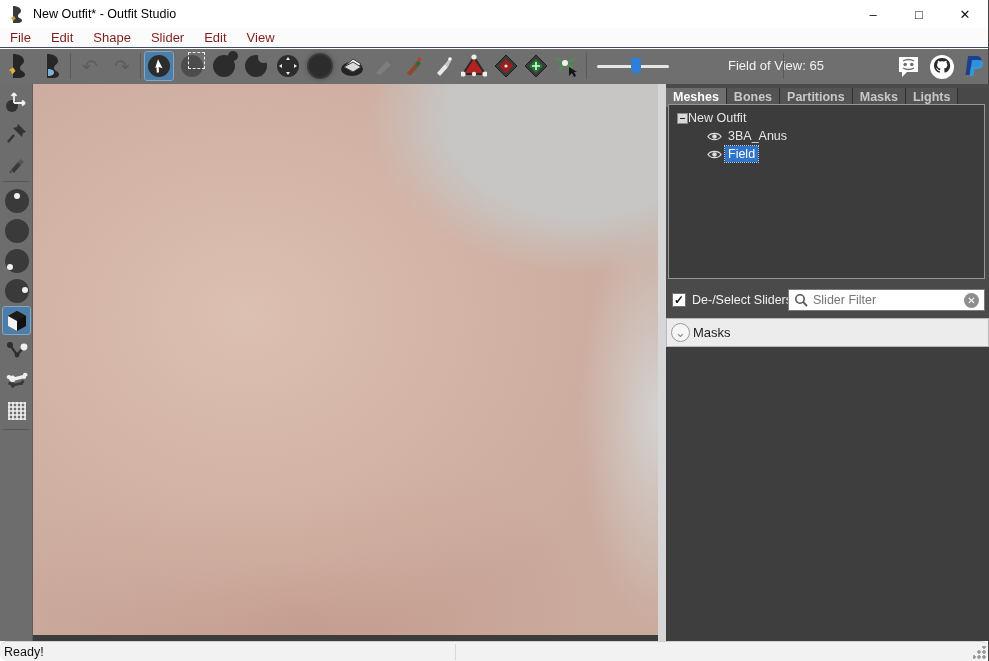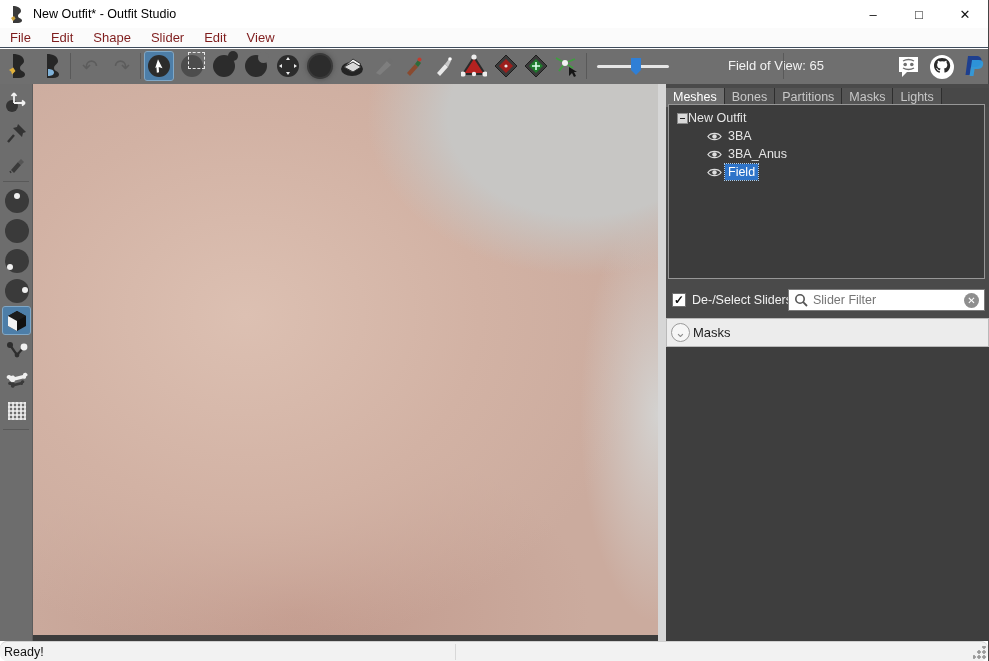--- a/index.html
+++ b/index.html
@@ -53,21 +53,21 @@
       radial-gradient(ellipse 300px 220px at 88% 6%, #c7c6c4 0%, #c7c6c4 45%, rgba(199,198,196,0) 72%),
       radial-gradient(ellipse 120px 320px at 100% 60%, #d3d2d0 0%, rgba(211,210,208,0) 65%),
       radial-gradient(ellipse 520px 430px at 34% 42%, #dcc0b2 0%, #d2b2a4 45%, rgba(210,178,164,0) 78%),
       radial-gradient(ellipse 420px 260px at 42% 96%, #c29a8d 0%, rgba(194,154,141,0) 70%);
   }
   .viewport-bottom-line { position:absolute; left:33px; top:551px; width:625px; height:6px; background:#3c3c3c; }
 
   .splitter { position:absolute; left:658px; top:0; width:8px; height:100%; background:#d6d6d6; cursor:col-resize; }
 
   .right-panel { position:absolute; left:666px; top:0; width:323px; height:100%; background:#4a4a4a; }
-  .tabbar { position:absolute; left:0; top:4px; width:100%; height:19px; display:flex; background:#484848; }
+  .tabbar { position:absolute; left:0; top:4px; width:100%; height:19px; display:flex; background:#484848;font-weight:bold; }
   .tab { padding:2px 7px 3px; font-size:12.5px; color:#c8c8c8; background:#545454; border-right:1px solid #2e2e2e; border-bottom:1px solid #2e2e2e; }
   .tab.active { background:#6e6e6e; color:#fff; border-bottom:none; }
   .tree-box { position:absolute; left:2px; top:20px; width:317px; height:175px; background:#3c3c3c; border:1px solid #979797; padding:4px 0; overflow:hidden; }
   .tree-row { display:flex; align-items:center; height:18px; font-size:12.5px; color:#e6e6e6; }
   .tree-root-toggle { width:11px; height:11px; margin-left:8px; background:#d9d9d9; border:1px solid #8a8a8a; position:relative; }
   .tree-root-toggle::after { content:""; position:absolute; left:2px; top:4px; width:5px; height:1.5px; background:#222; }
   .tree-root-label { }
   .tree-child { padding-left:38px; }
   .eye { width:15px; height:11px; margin-right:3px; flex:0 0 auto; }
   .tree-item-label { padding:1px 3px; }
@@ -367,27 +367,20 @@
       <div class="tree-box">
         <div class="tree-row">
           <span class="tree-root-toggle"></span>
           <span class="tree-root-label">New Outfit</span>
         </div>
         <div class="tree-row tree-child">
           <svg class="eye" viewBox="0 0 16 11">
               <path d="M1 5.5 C4 1 12 1 15 5.5 C12 10 4 10 1 5.5 Z" fill="none" stroke="#ddd" stroke-width="1.4"></path>
               <circle cx="8" cy="5.5" r="2.4" fill="#ddd"></circle>
             </svg>
-          <span class="tree-item-label">3BA</span>
-        </div>
-        <div class="tree-row tree-child">
-          <svg class="eye" viewBox="0 0 16 11">
-              <path d="M1 5.5 C4 1 12 1 15 5.5 C12 10 4 10 1 5.5 Z" fill="none" stroke="#ddd" stroke-width="1.4"></path>
-              <circle cx="8" cy="5.5" r="2.4" fill="#ddd"></circle>
-            </svg>
           <span class="tree-item-label">3BA_Anus</span>
         </div>
         <div class="tree-row tree-child">
           <svg class="eye" viewBox="0 0 16 11">
               <path d="M1 5.5 C4 1 12 1 15 5.5 C12 10 4 10 1 5.5 Z" fill="none" stroke="#ddd" stroke-width="1.4"></path>
               <circle cx="8" cy="5.5" r="2.4" fill="#ddd"></circle>
             </svg>
           <span class="tree-item-label selected">Field</span>
         </div>
       </div>

